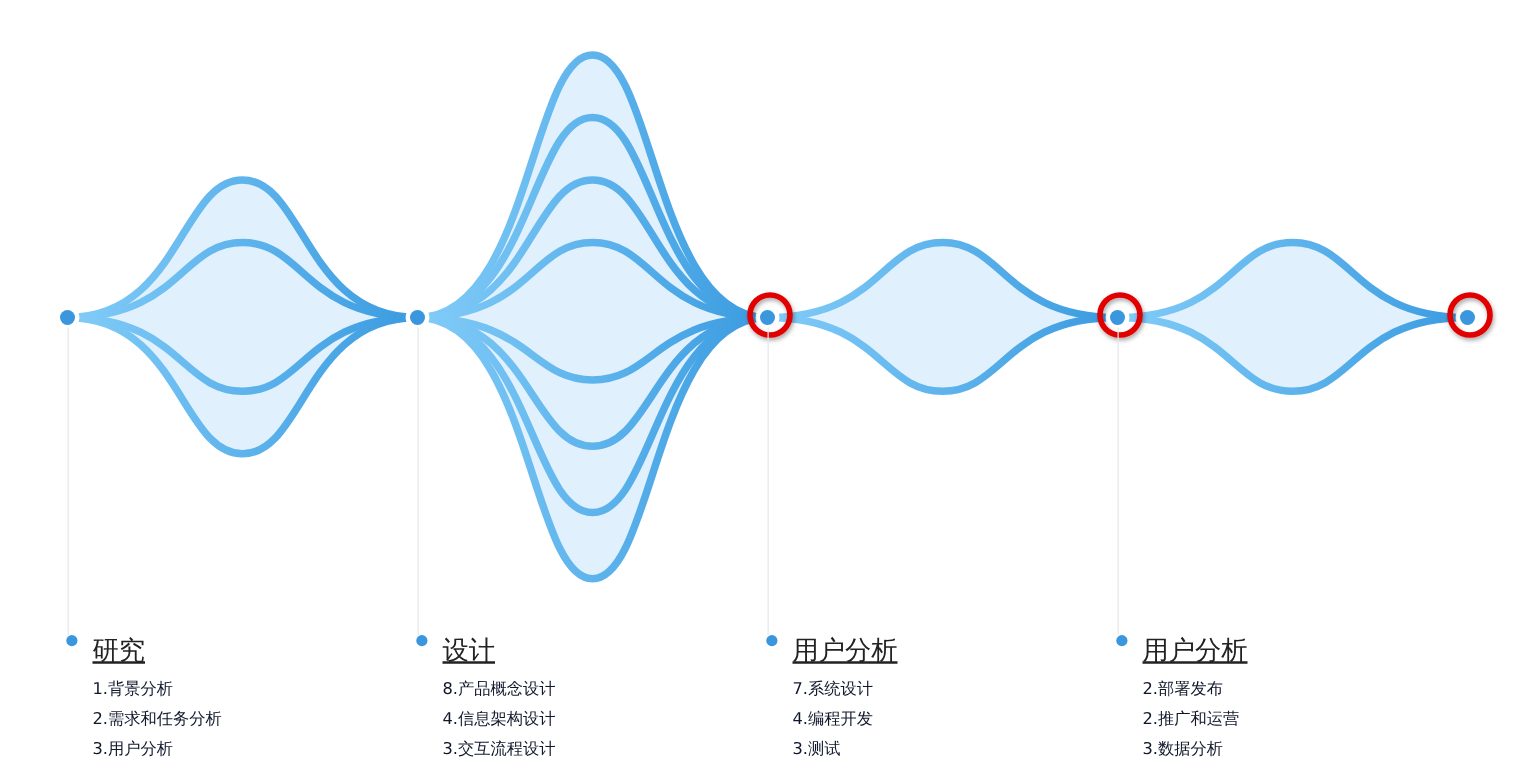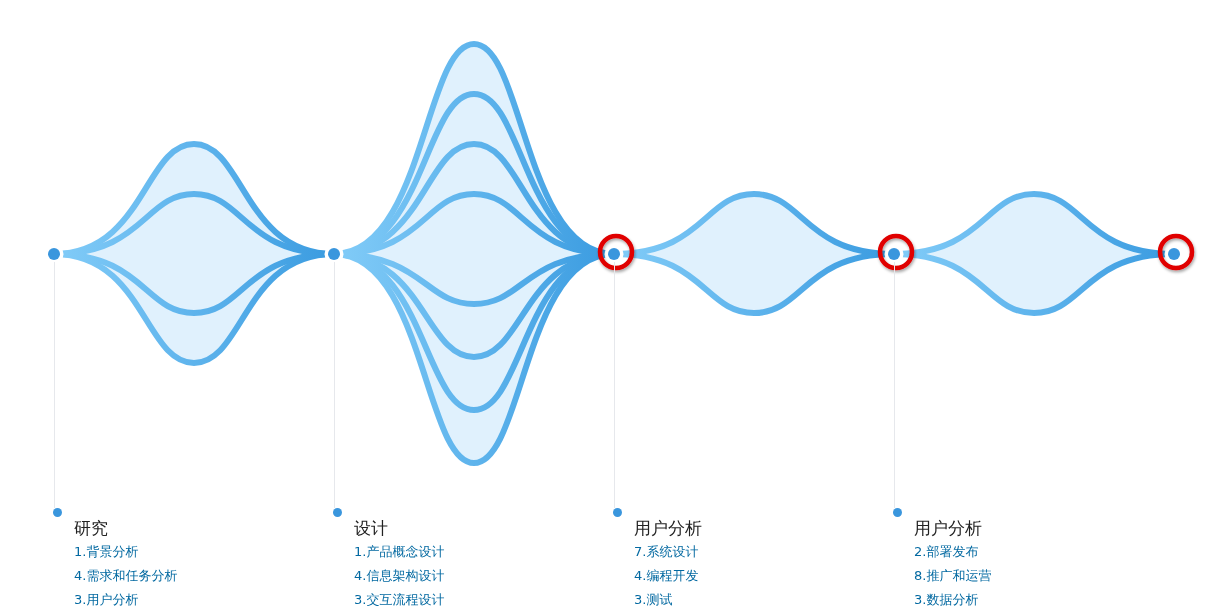--- a/index.html
+++ b/index.html
@@ -1,23 +1,23 @@
 <!DOCTYPE html>
 <html><head>
 <meta charset="utf-8">
 <style>
   html,body{margin:0;padding:0;background:#ffffff;}
   body{width:1230px;height:609px;position:relative;overflow:hidden;font-family:"DejaVu Sans","Liberation Sans",sans-serif;}
   #flow{position:absolute;left:0;top:0;width:1230px;height:609px;}
   .vline{position:absolute;width:1px;background:#e6e8ec;}
   .stage{position:absolute;top:500px;width:270px;}
   .stage .sdot{position:absolute;left:-5px;top:8px;width:9px;height:9px;border-radius:50%;background:#3a96dd;}
-  .stage .stitle{position:absolute;left:16px;top:17px;font-size:17px;color:#222;white-space:nowrap;}
+  .stage .stitle{position:absolute;left:16px;top:6px;font-size:21px;color:#222;white-space:nowrap;text-decoration:underline;}
   .stage ul{list-style:none;margin:0;padding:0;position:absolute;left:16px;top:40px;}
-  .stage li{font-size:13px;color:#0369a1;line-height:24px;white-space:nowrap;}
+  .stage li{font-size:13px;color:#0f172a;line-height:24px;white-space:nowrap;}
 </style>
 </head>
 <body>
 
 <svg id="flow" xmlns="http://www.w3.org/2000/svg" width="1230" height="609">
   <defs>
     <linearGradient id="strokeGrad" x1="0" y1="0" x2="1" y2="0">
       <stop offset="0" stop-color="#82CCF8"></stop>
       <stop offset="1" stop-color="#3A9BE0"></stop>
     </linearGradient>
@@ -79,46 +79,46 @@
 <div class="vline" style="left:54px;top:262px;height:246px;"></div>
 <div class="vline" style="left:334px;top:262px;height:246px;"></div>
 <div class="vline" style="left:614px;top:262px;height:246px;"></div>
 <div class="vline" style="left:894px;top:262px;height:246px;"></div>
 
 <div class="stage" style="left:58px;">
   <span class="sdot"></span>
   <span class="stitle">研究</span>
   <ul>
     <li>1.背景分析</li>
-    <li>4.需求和任务分析</li>
+    <li>2.需求和任务分析</li>
     <li>3.用户分析</li>
   </ul>
 </div>
 
 <div class="stage" style="left:338px;">
   <span class="sdot"></span>
   <span class="stitle">设计</span>
   <ul>
-    <li>1.产品概念设计</li>
+    <li>8.产品概念设计</li>
     <li>4.信息架构设计</li>
     <li>3.交互流程设计</li>
   </ul>
 </div>
 
 <div class="stage" style="left:618px;">
   <span class="sdot"></span>
   <span class="stitle">用户分析</span>
   <ul>
     <li>7.系统设计</li>
     <li>4.编程开发</li>
     <li>3.测试</li>
   </ul>
 </div>
 
 <div class="stage" style="left:898px;">
   <span class="sdot"></span>
   <span class="stitle">用户分析</span>
   <ul>
     <li>2.部署发布</li>
-    <li>8.推广和运营</li>
+    <li>2.推广和运营</li>
     <li>3.数据分析</li>
   </ul>
 </div>
 
 </body></html>

